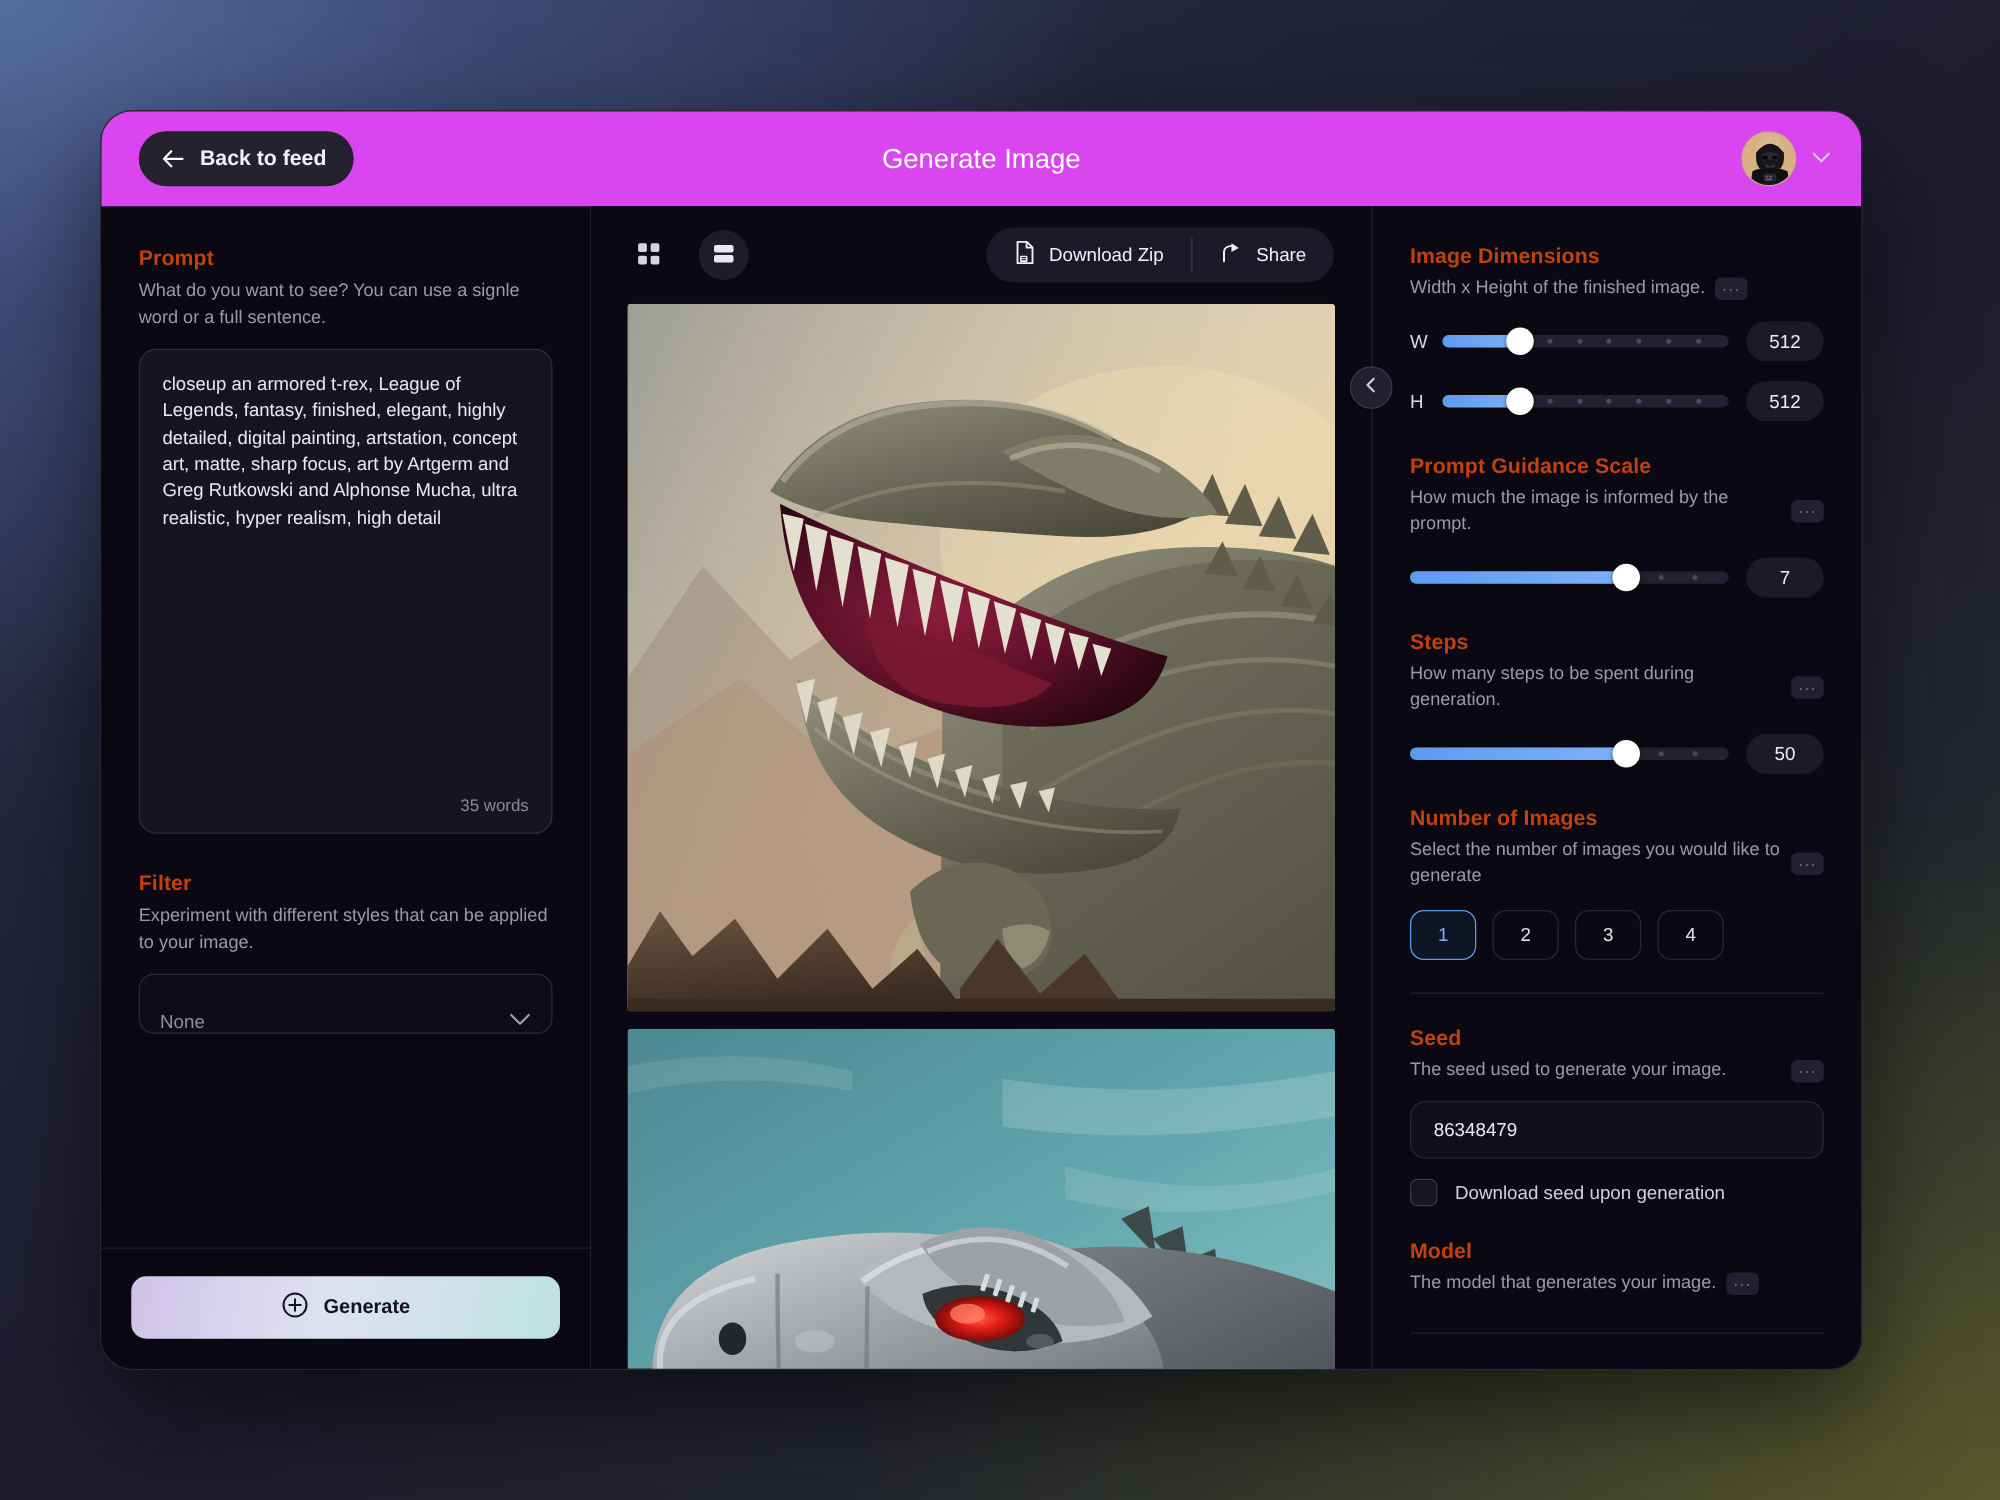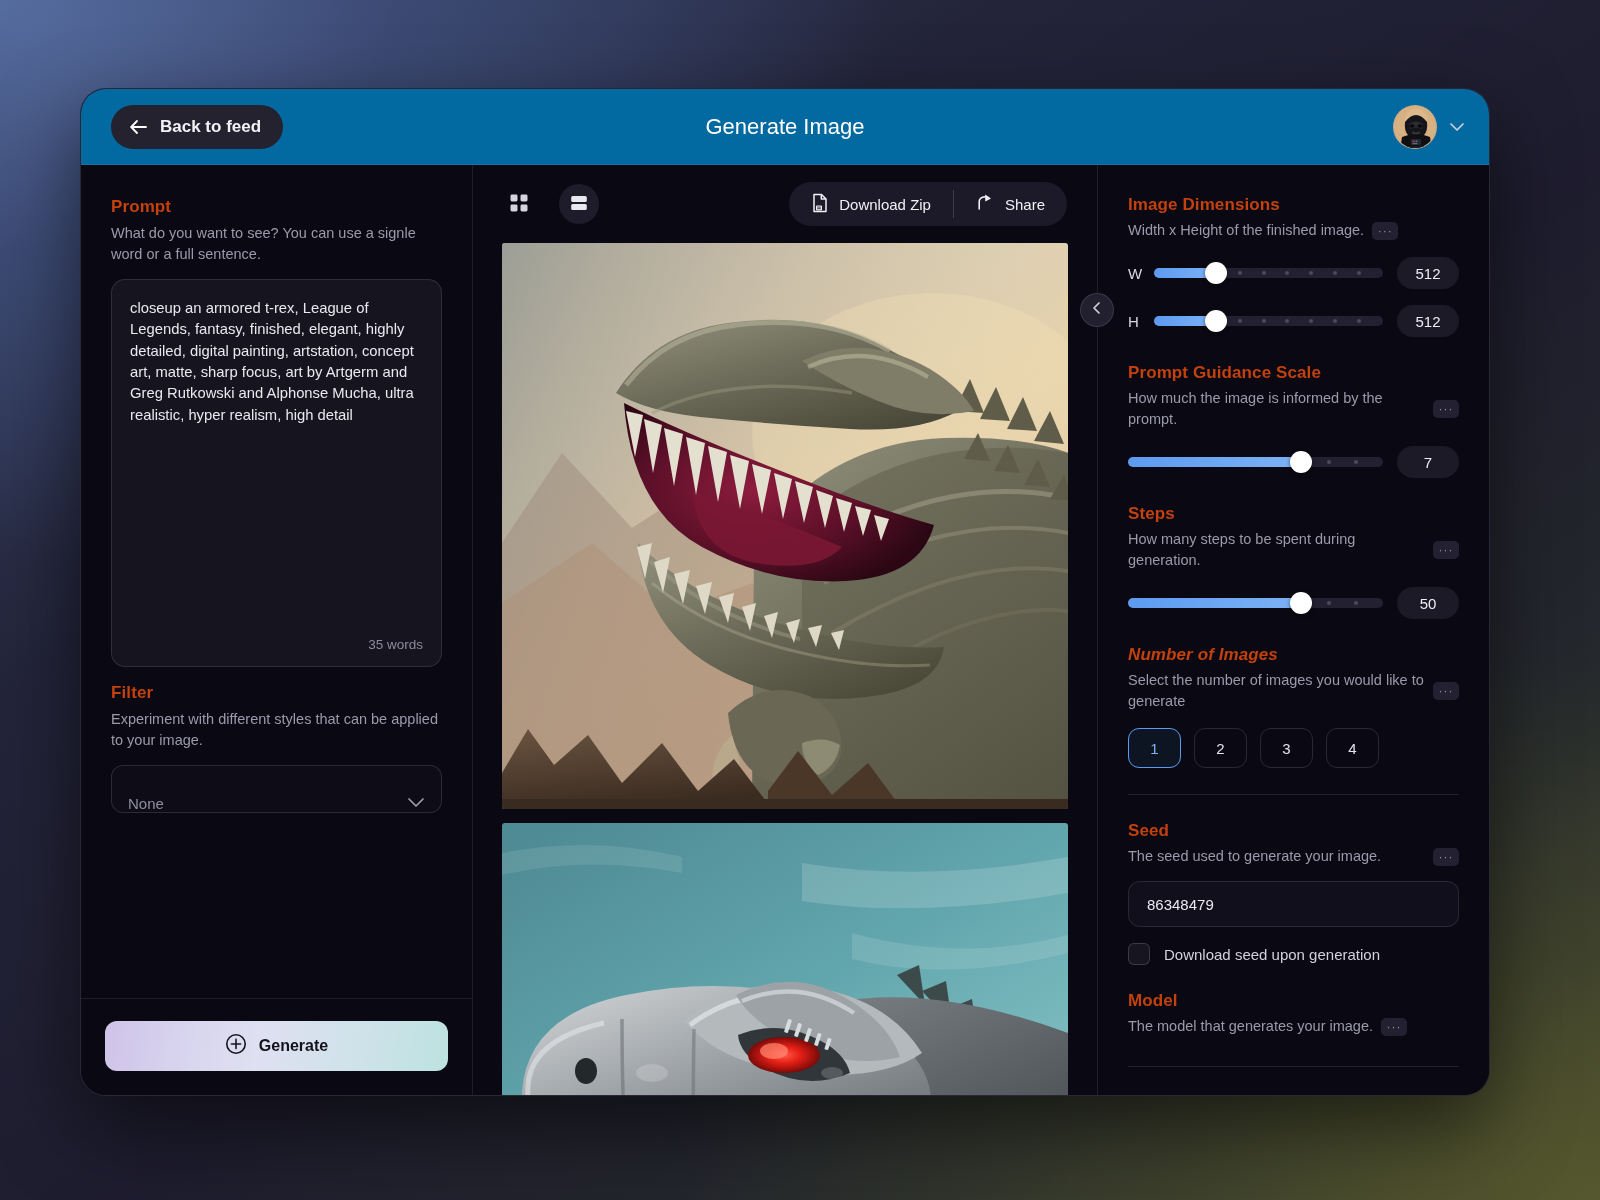--- a/index.html
+++ b/index.html
@@ -40,21 +40,21 @@
     box-shadow: 0 30px 80px rgba(0,0,0,0.55);
     display: flex;
     flex-direction: column;
   }
 
   
   #titlebar {
     position: relative;
     height: 76px;
     min-height: 76px;
-    background: #0369a1;
+    background: #d946ef;
     border-bottom: 1px solid rgba(150,150,175,0.16);
     display: flex;
     align-items: center;
     padding: 0 24px 0 30px;
   }
 
   .back-btn {
     display: inline-flex;
     align-items: center;
     gap: 12px;
@@ -149,21 +149,21 @@
     white-space: pre-wrap;
   }
   .word-count {
     position: absolute;
     right: 18px;
     bottom: 14px;
     color: #8b8b9c;
     font-size: 13.5px;
   }
 
-  .filter-block { margin-top: 16px; }
+  .filter-block { margin-top: 30px; }
 
   .select-box {
     margin-top: 14px;
     height: 48px;
     border: 1px solid rgba(150,150,175,0.22);
     border-radius: 12px;
     background: #0e0c17;
     display: flex;
     align-items: flex-end;
     padding: 0 16px;
@@ -283,21 +283,20 @@
     border-left: 1px solid rgba(150,150,175,0.16);
     padding: 30px 30px 0 30px;
     overflow: hidden;
     position: relative;
   }
 
   .opt-head {
     display: flex;
     align-items: flex-start;
     flex-wrap: wrap;
-    font-style: italic;
   }
   .opt-desc-row {
     display: flex;
     align-items: center;
     gap: 8px;
     margin-top: 5px;
     width: 100%;
   }
   .opt-desc {
     color: #9a9aab;

